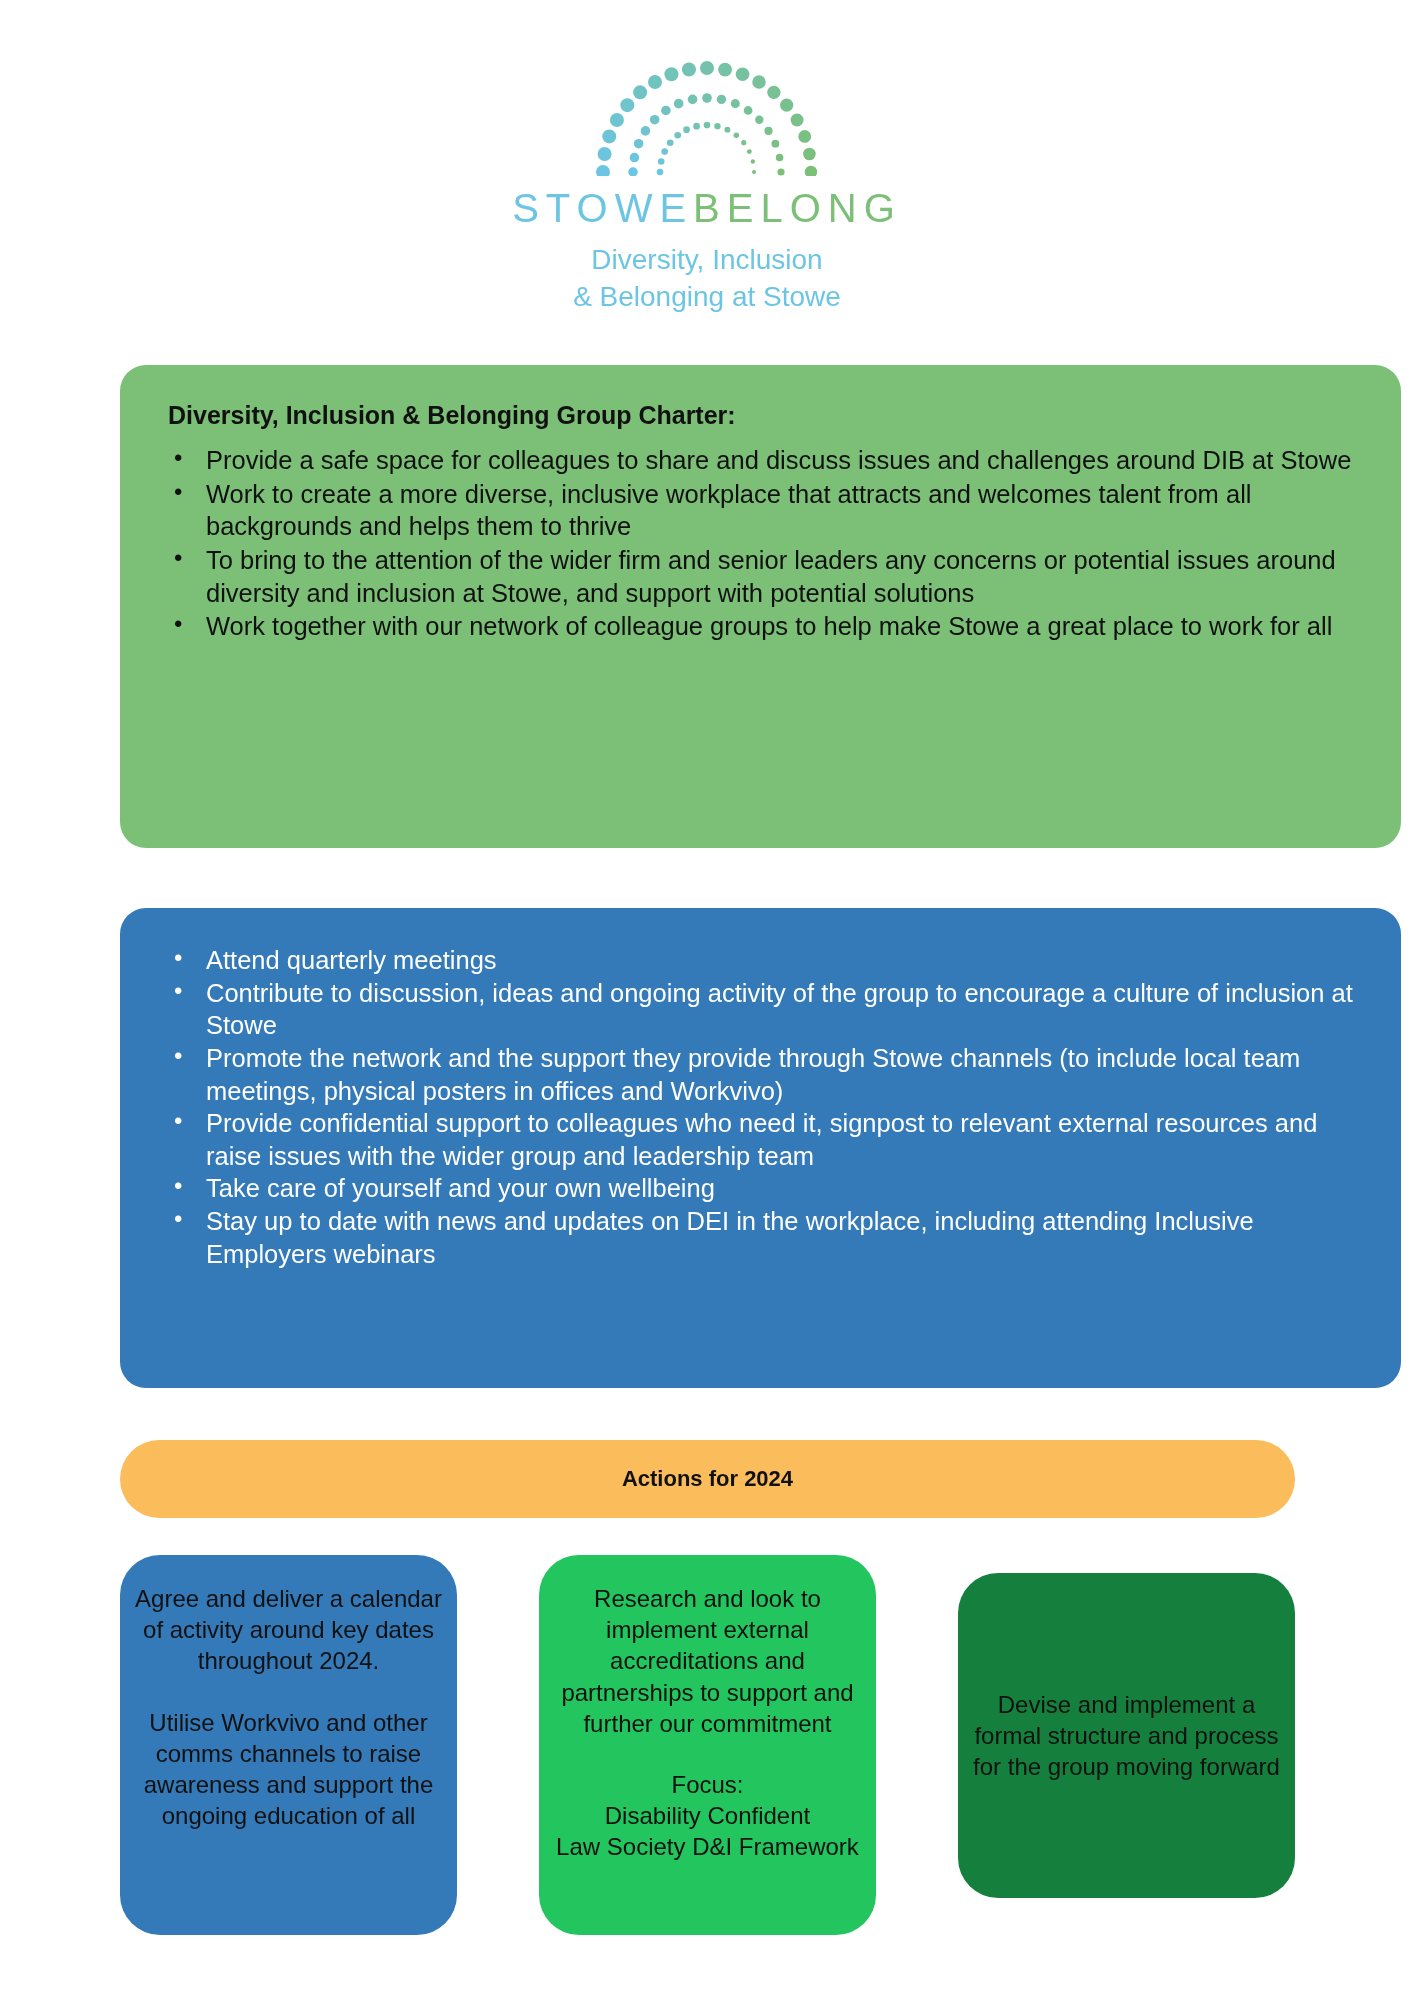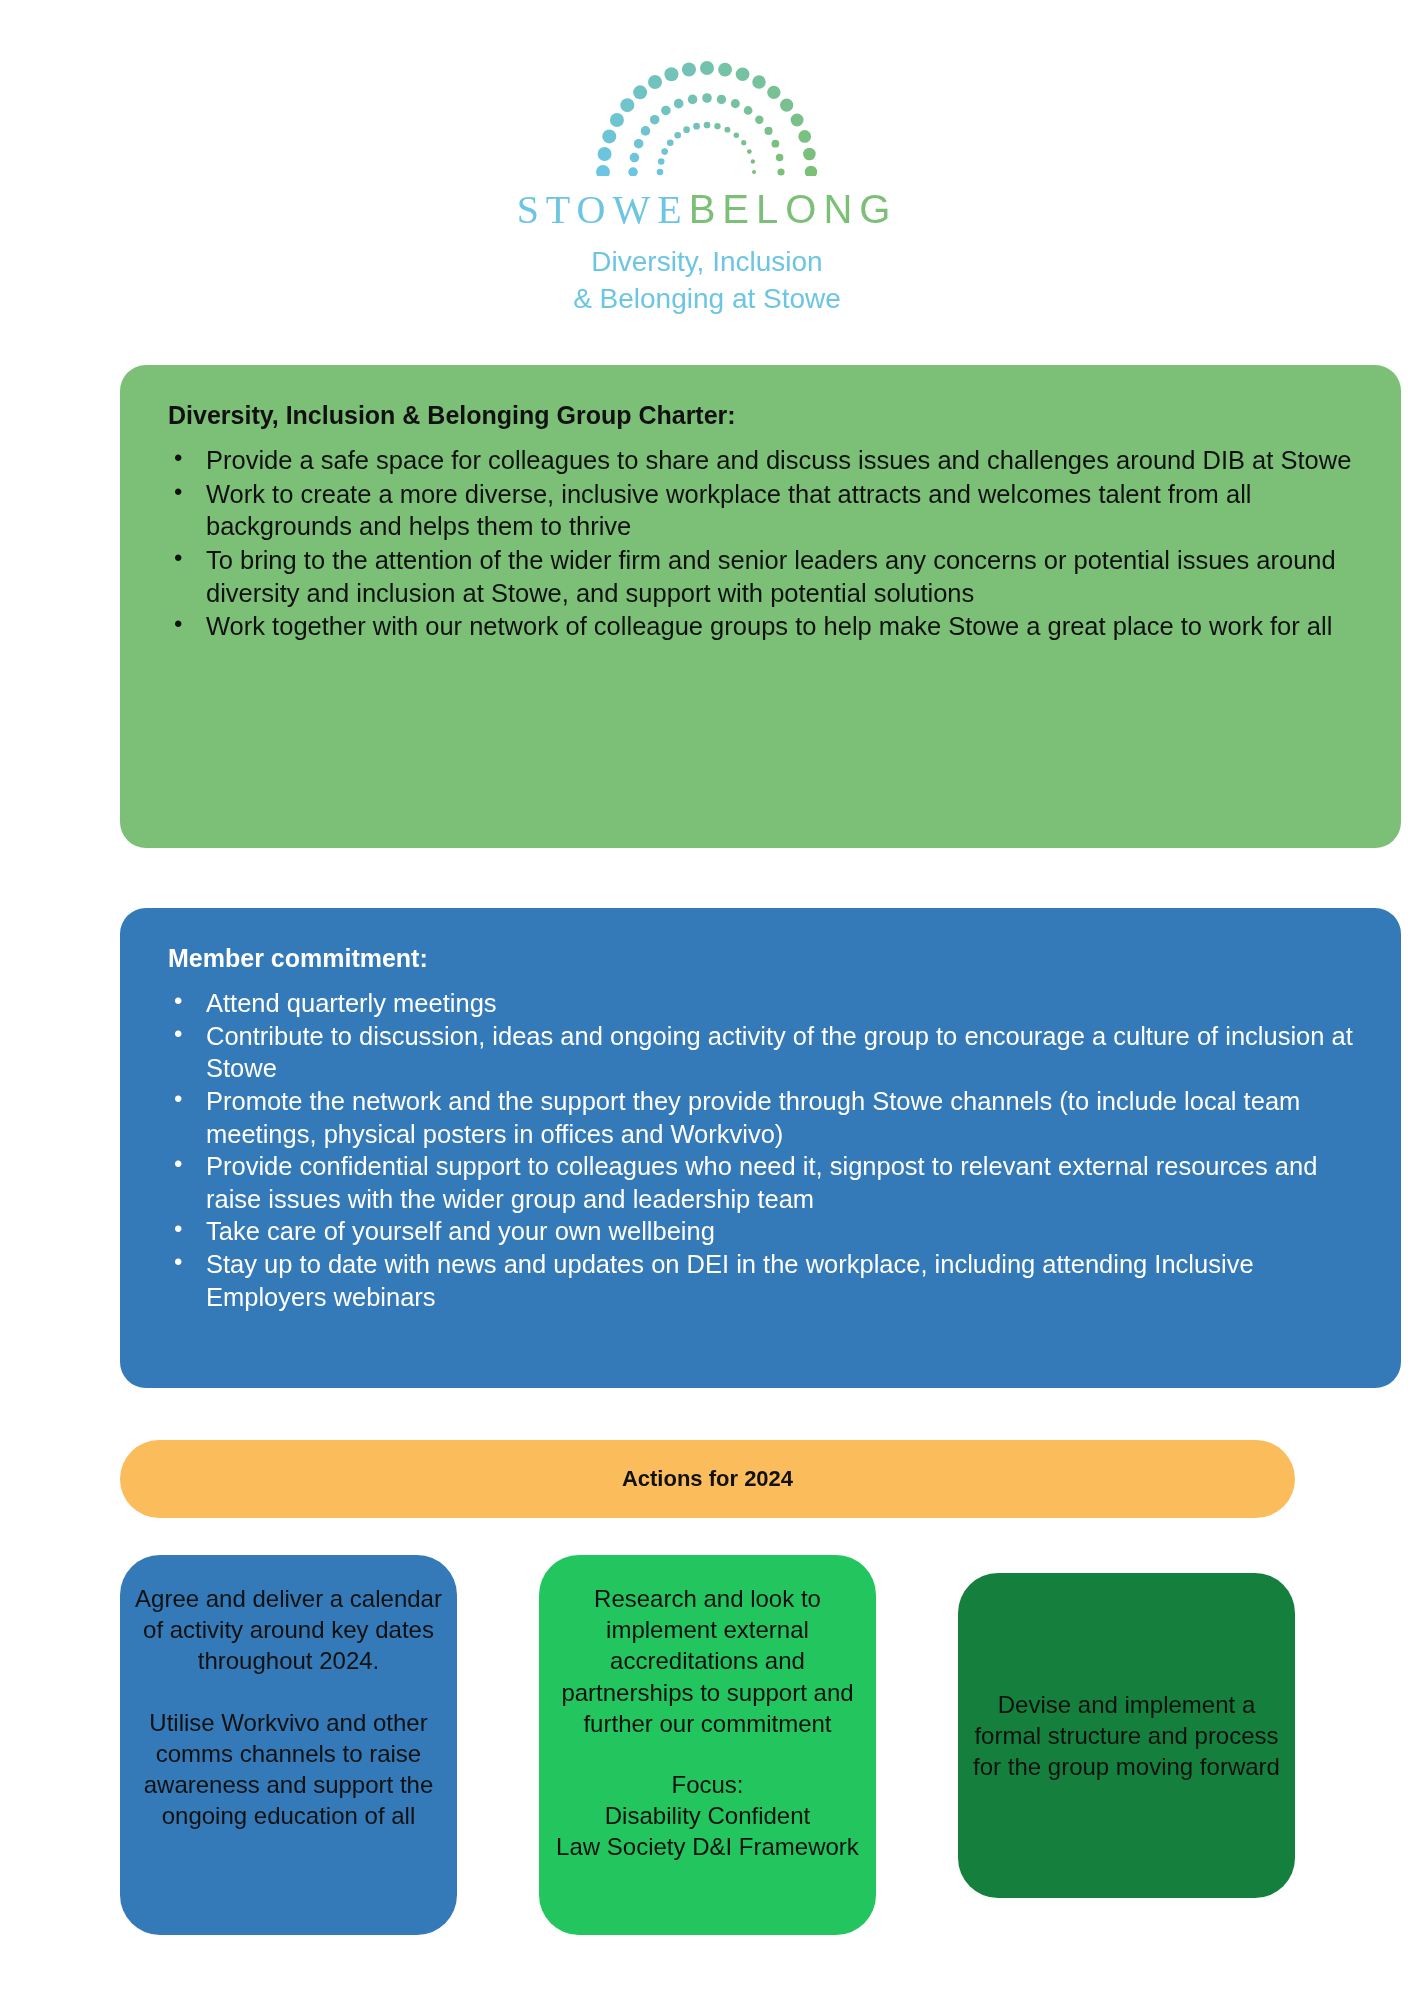--- a/index.html
+++ b/index.html
@@ -29,21 +29,21 @@
     height: 132px;
     display: block;
   }
   .wordmark {
     margin-top: 10px;
     font-size: 40px;
     letter-spacing: 7px;
     font-weight: 400;
     white-space: nowrap;
   }
-  .wordmark .w-blue  { color: #6CC5E3; font-family: Liberation Serif, serif; }
+  .wordmark .w-blue  { color: #6CC5E3; }
   .wordmark .w-green { color: #7CBF77; }
   .tagline {
     margin-top: 11px;
     color: #6CC5E3;
     font-size: 28px;
     line-height: 1.32;
     text-align: center;
     font-weight: 400;
   }
 
@@ -221,21 +221,20 @@
   <h2 class="panel-heading">Diversity, Inclusion &amp; Belonging Group Charter:</h2>
   <ul class="bullets">
     <li>Provide a safe space for colleagues to share and discuss issues and challenges around DIB at Stowe</li>
     <li>Work to create a more diverse, inclusive workplace that attracts and welcomes talent from all backgrounds and helps them to thrive</li>
     <li>To bring to the attention of the wider firm and senior leaders any concerns or potential issues around diversity and inclusion at Stowe, and support with potential solutions</li>
     <li>Work together with our network of colleague groups to help make Stowe a great place to work for all</li>
   </ul>
 </section>
 
 <section class="panel panel-commitment">
-  <h2 class="panel-heading">Member commitment:</h2>
   <ul class="bullets">
     <li>Attend quarterly meetings</li>
     <li>Contribute to discussion, ideas and ongoing activity of the group to encourage a culture of inclusion at Stowe</li>
     <li>Promote the network and the support they provide through Stowe channels (to include local team meetings, physical posters in offices and Workvivo)</li>
     <li>Provide confidential support to colleagues who need it, signpost to relevant external resources and raise issues with the wider group and leadership team</li>
     <li>Take care of yourself and your own wellbeing</li>
     <li>Stay up to date with news and updates on DEI in the workplace, including attending Inclusive Employers webinars</li>
   </ul>
 </section>
 

